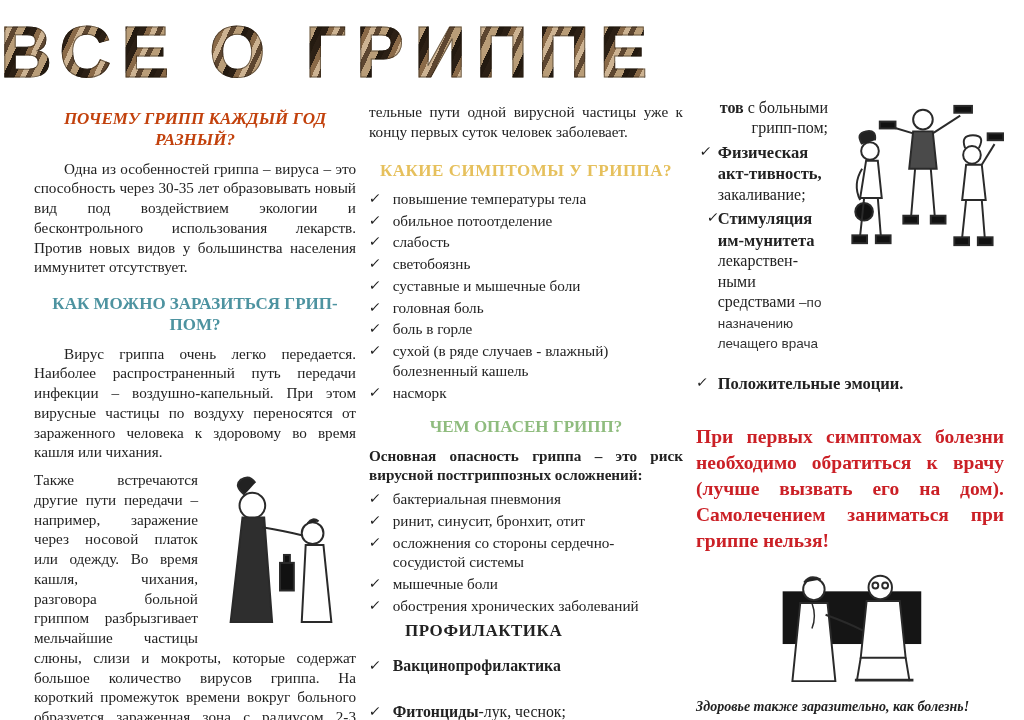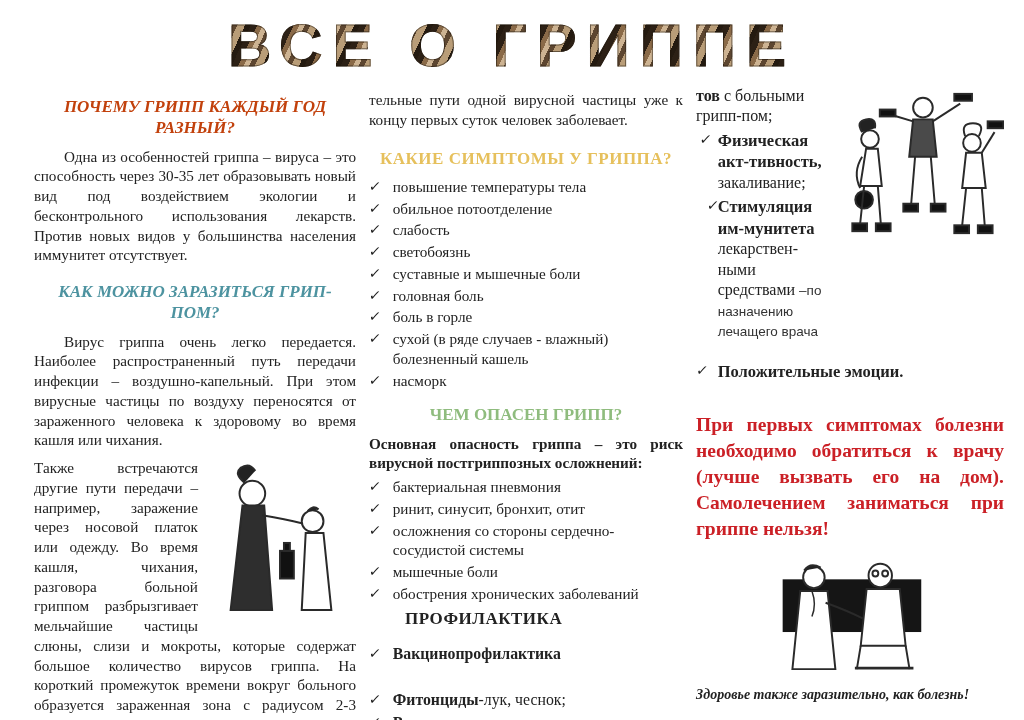--- a/index.html
+++ b/index.html
@@ -3,39 +3,39 @@
 <meta charset="utf-8">
 <style>
   html,body { margin:0; padding:0; background:#ffffff; }
   .page {
     position:relative; width:1024px; height:720px; overflow:hidden;
     background:#ffffff; color:#222;
     font-family:"Liberation Serif", serif;
   }
   
   .title {
-    margin:16px 0 4px 0; text-align:center;
+    margin:16px 0 4px 0; 
     font-family:"Liberation Sans", sans-serif;
-    font-weight:900; font-size:60px; letter-spacing:10px; line-height:1;
+    font-weight:900; font-size:72px; letter-spacing:10px; line-height:1;
     background:repeating-linear-gradient(115deg,
       #2c2015 0 6px, #8a6a48 6px 11px, #cdb392 11px 16px,
       #5d4630 16px 21px, #b99d78 21px 28px, #241a10 28px 33px);
     -webkit-background-clip:text; background-clip:text; color:transparent;
     -webkit-text-stroke:1px rgba(30,20,10,.55);
   }
   
   .columns { display:flex; gap:13px; padding:6px 14px 0 34px; align-items:flex-start; }
   .col { font-size:15.2px; line-height:1.3; }
   .col-left   { flex:0 0 322px; }
   .col-middle { flex:0 0 314px; }
   .col-right  { flex:0 0 308px; }
 
   h3 { margin:10px 0 8px 0; font-size:17px; line-height:1.25; text-align:center; font-weight:bold; }
   .h-red   { color:#c2410c; font-style:italic; }
-  .h-teal  { color:#4d93a0; font-style:italic; margin-top:16px;text-align:center; }
+  .h-teal  { color:#4d93a0; margin-top:16px;text-align:center; }
   .h-gold  { color:#e6c05c; margin-top:18px; letter-spacing:.5px; }
   .h-green { color:#8fbc7e; margin-top:14px; }
 
   p.body { margin:4px 0 8px 0; text-align:justify; }
   p.indent { text-indent:30px; }
 
   .wrapblock { margin-top:2px; }
   .float-right { float:right; margin:2px 0 4px 8px; }
   .clear { clear:both; }
 
@@ -49,21 +49,21 @@
   .cl-symptoms { margin-left:26px; }
   .cl-symptoms li { margin:3px 0; }
   .lead { font-weight:bold; text-align:justify; margin:6px 0 2px 0; }
   .subhead { font-weight:bold; font-size:17px; margin:2px 0 14px 36px; letter-spacing:.5px; }
   .cl-prevent li { font-weight:bold; font-size:15.8px; }
   .cl-prevent li.sp-after { margin-bottom:26px; }
   .cl-prevent .reg { font-weight:normal; }
 
   
   .rc-top { font-size:16px; line-height:1.28; }
-  .rc-top p { margin:0 0 2px 0; }
+  .rc-top p { margin:0 0 2px 0;text-align:right; }
   .measure { display:flex; gap:10px; margin:3px 0; }
   .measure .txt b { font-size:16.5px; }
   .note { font-family:"Liberation Sans", sans-serif; font-size:13.5px; color:#333; }
   .emotions { margin-top:16px; }
   .alert {
     margin:30px 0 0 0; color:#cb2026; font-weight:bold; font-size:19.5px;
     line-height:1.33; text-align:justify;
   }
   .doctor-wrap { text-align:center; margin-top:10px; }
   .caption {

